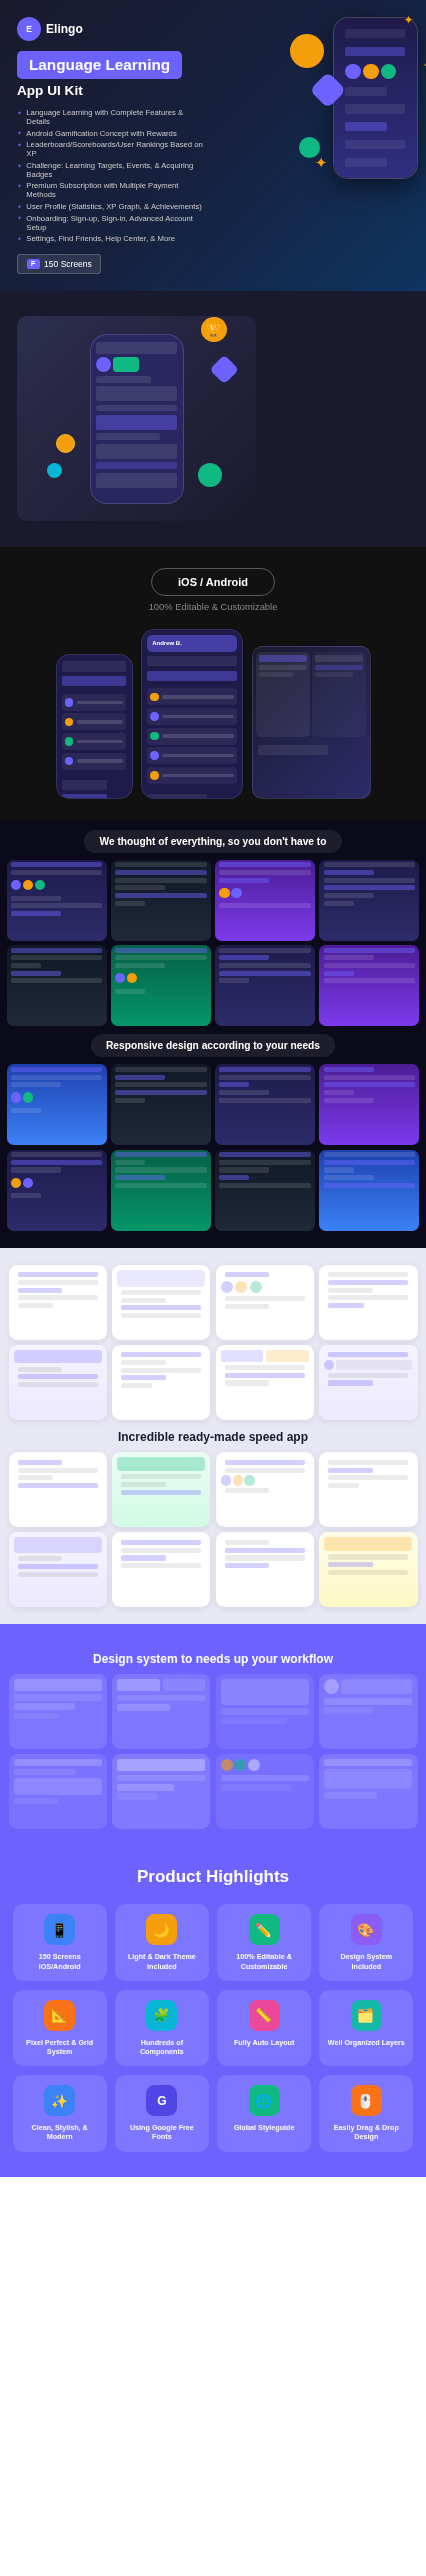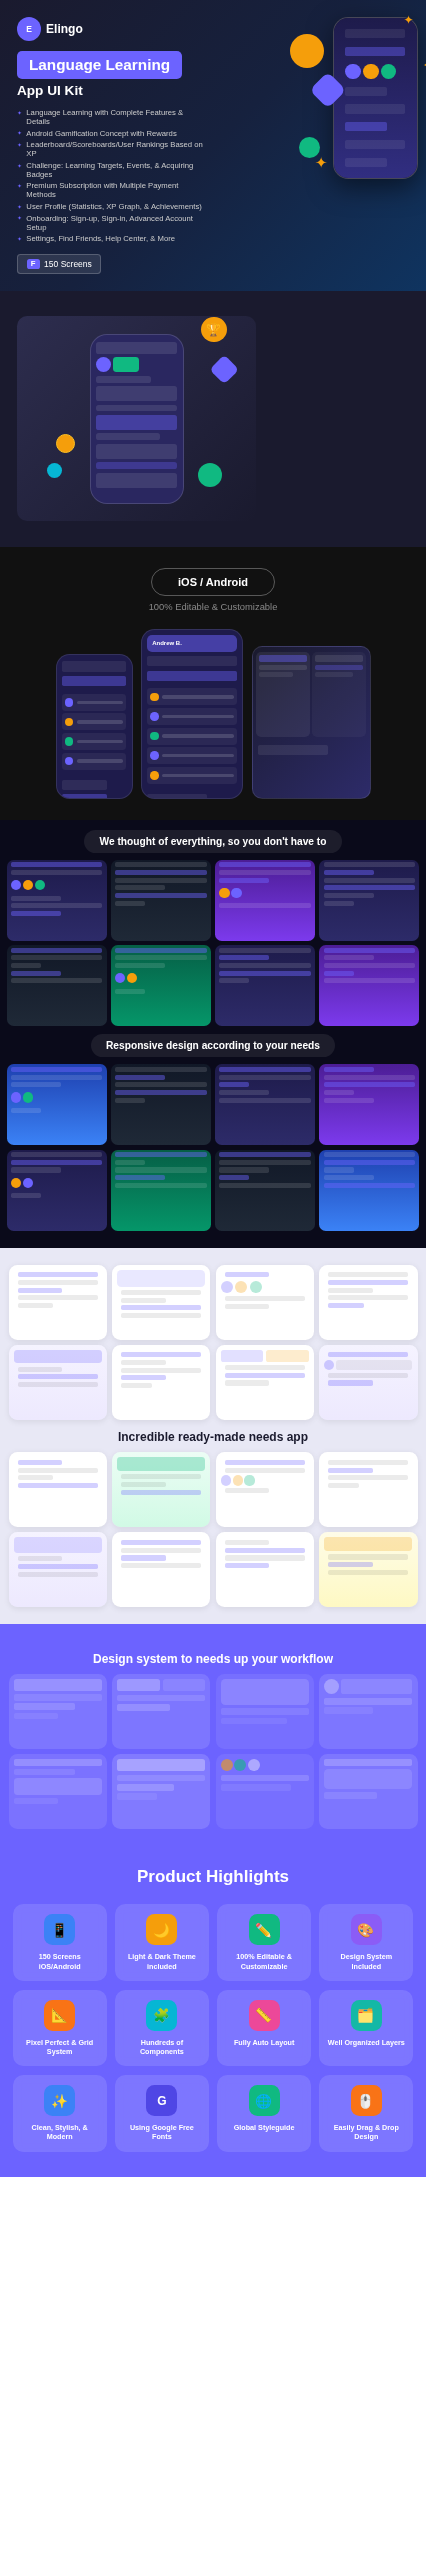--- a/index.html
+++ b/index.html
@@ -772,21 +772,21 @@
       <div class="light-mini-bar a"></div>
       <div style="display:flex;gap:1.7px;margin:2.6px 0;">
         <div style="width:10.2px;height:10.2px;border-radius:50%;background:rgba(108,99,255,0.3);"></div>
         <div style="flex:1;height:10.2px;background:rgba(0,0,0,0.06);border-radius:2.6px;"></div>
       </div>
       <div class="light-mini-bar"></div>
         <div class="light-mini-bar s a"></div>
     </div>
   </div>
 
-  <div class="heading-dark">Incredible ready-made needs app</div>
+  <div class="heading-dark">Incredible ready-made speed app</div>
 
   <div style="display:flex;gap:5.1px;margin-bottom:5.1px;">
     <div style="flex:1;height:75px;background:white;border-radius:8.5px;box-shadow:0 1.7px 6.8px rgba(0,0,0,0.08);padding:5.1px;">
       <div class="light-mini-bar a s"></div>
         <div class="light-mini-bar"></div>
       <div class="light-mini-bar" style="width:40%;"></div>
         <div class="light-mini-bar a"></div>
     </div>
     <div style="flex:1;height:75px;background:linear-gradient(180deg,#ecfdf5,#d1fae5);border-radius:8.5px;box-shadow:0 1.7px 6.8px rgba(0,0,0,0.08);padding:5.1px;">
       <div style="height:13.6px;background:rgba(16,185,129,0.3);border-radius:3.4px;margin-bottom:3.4px;"></div>

